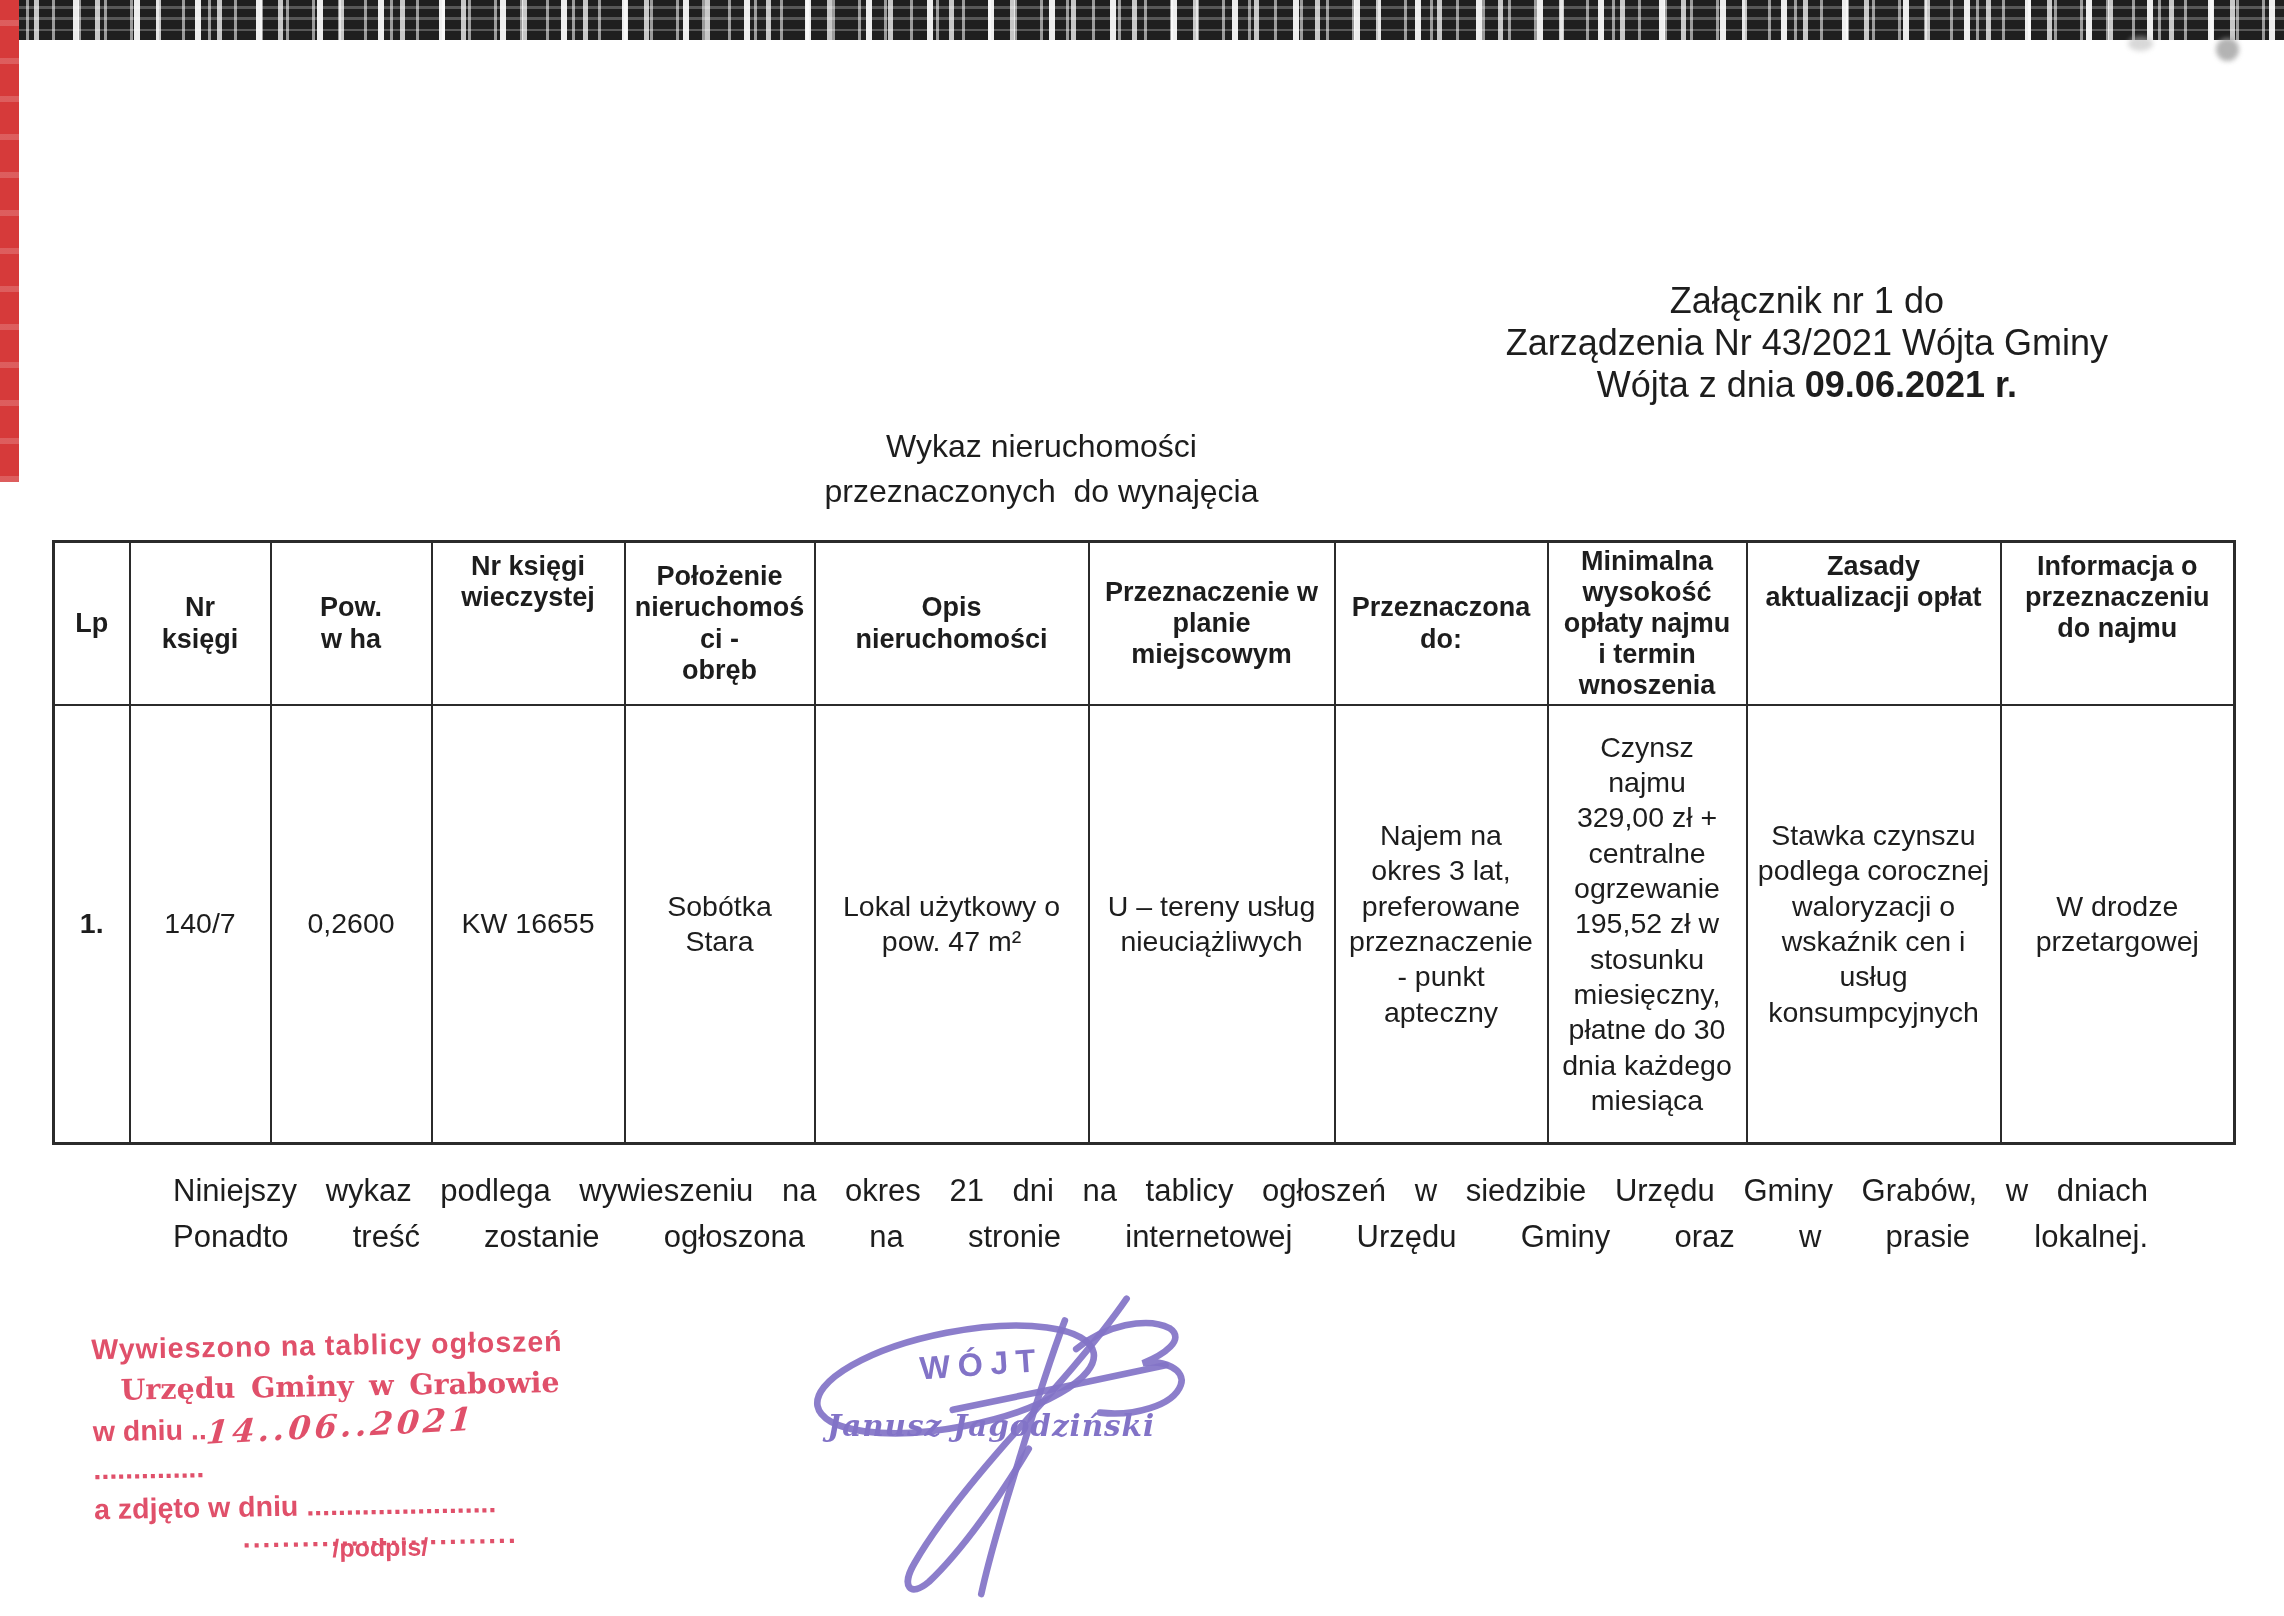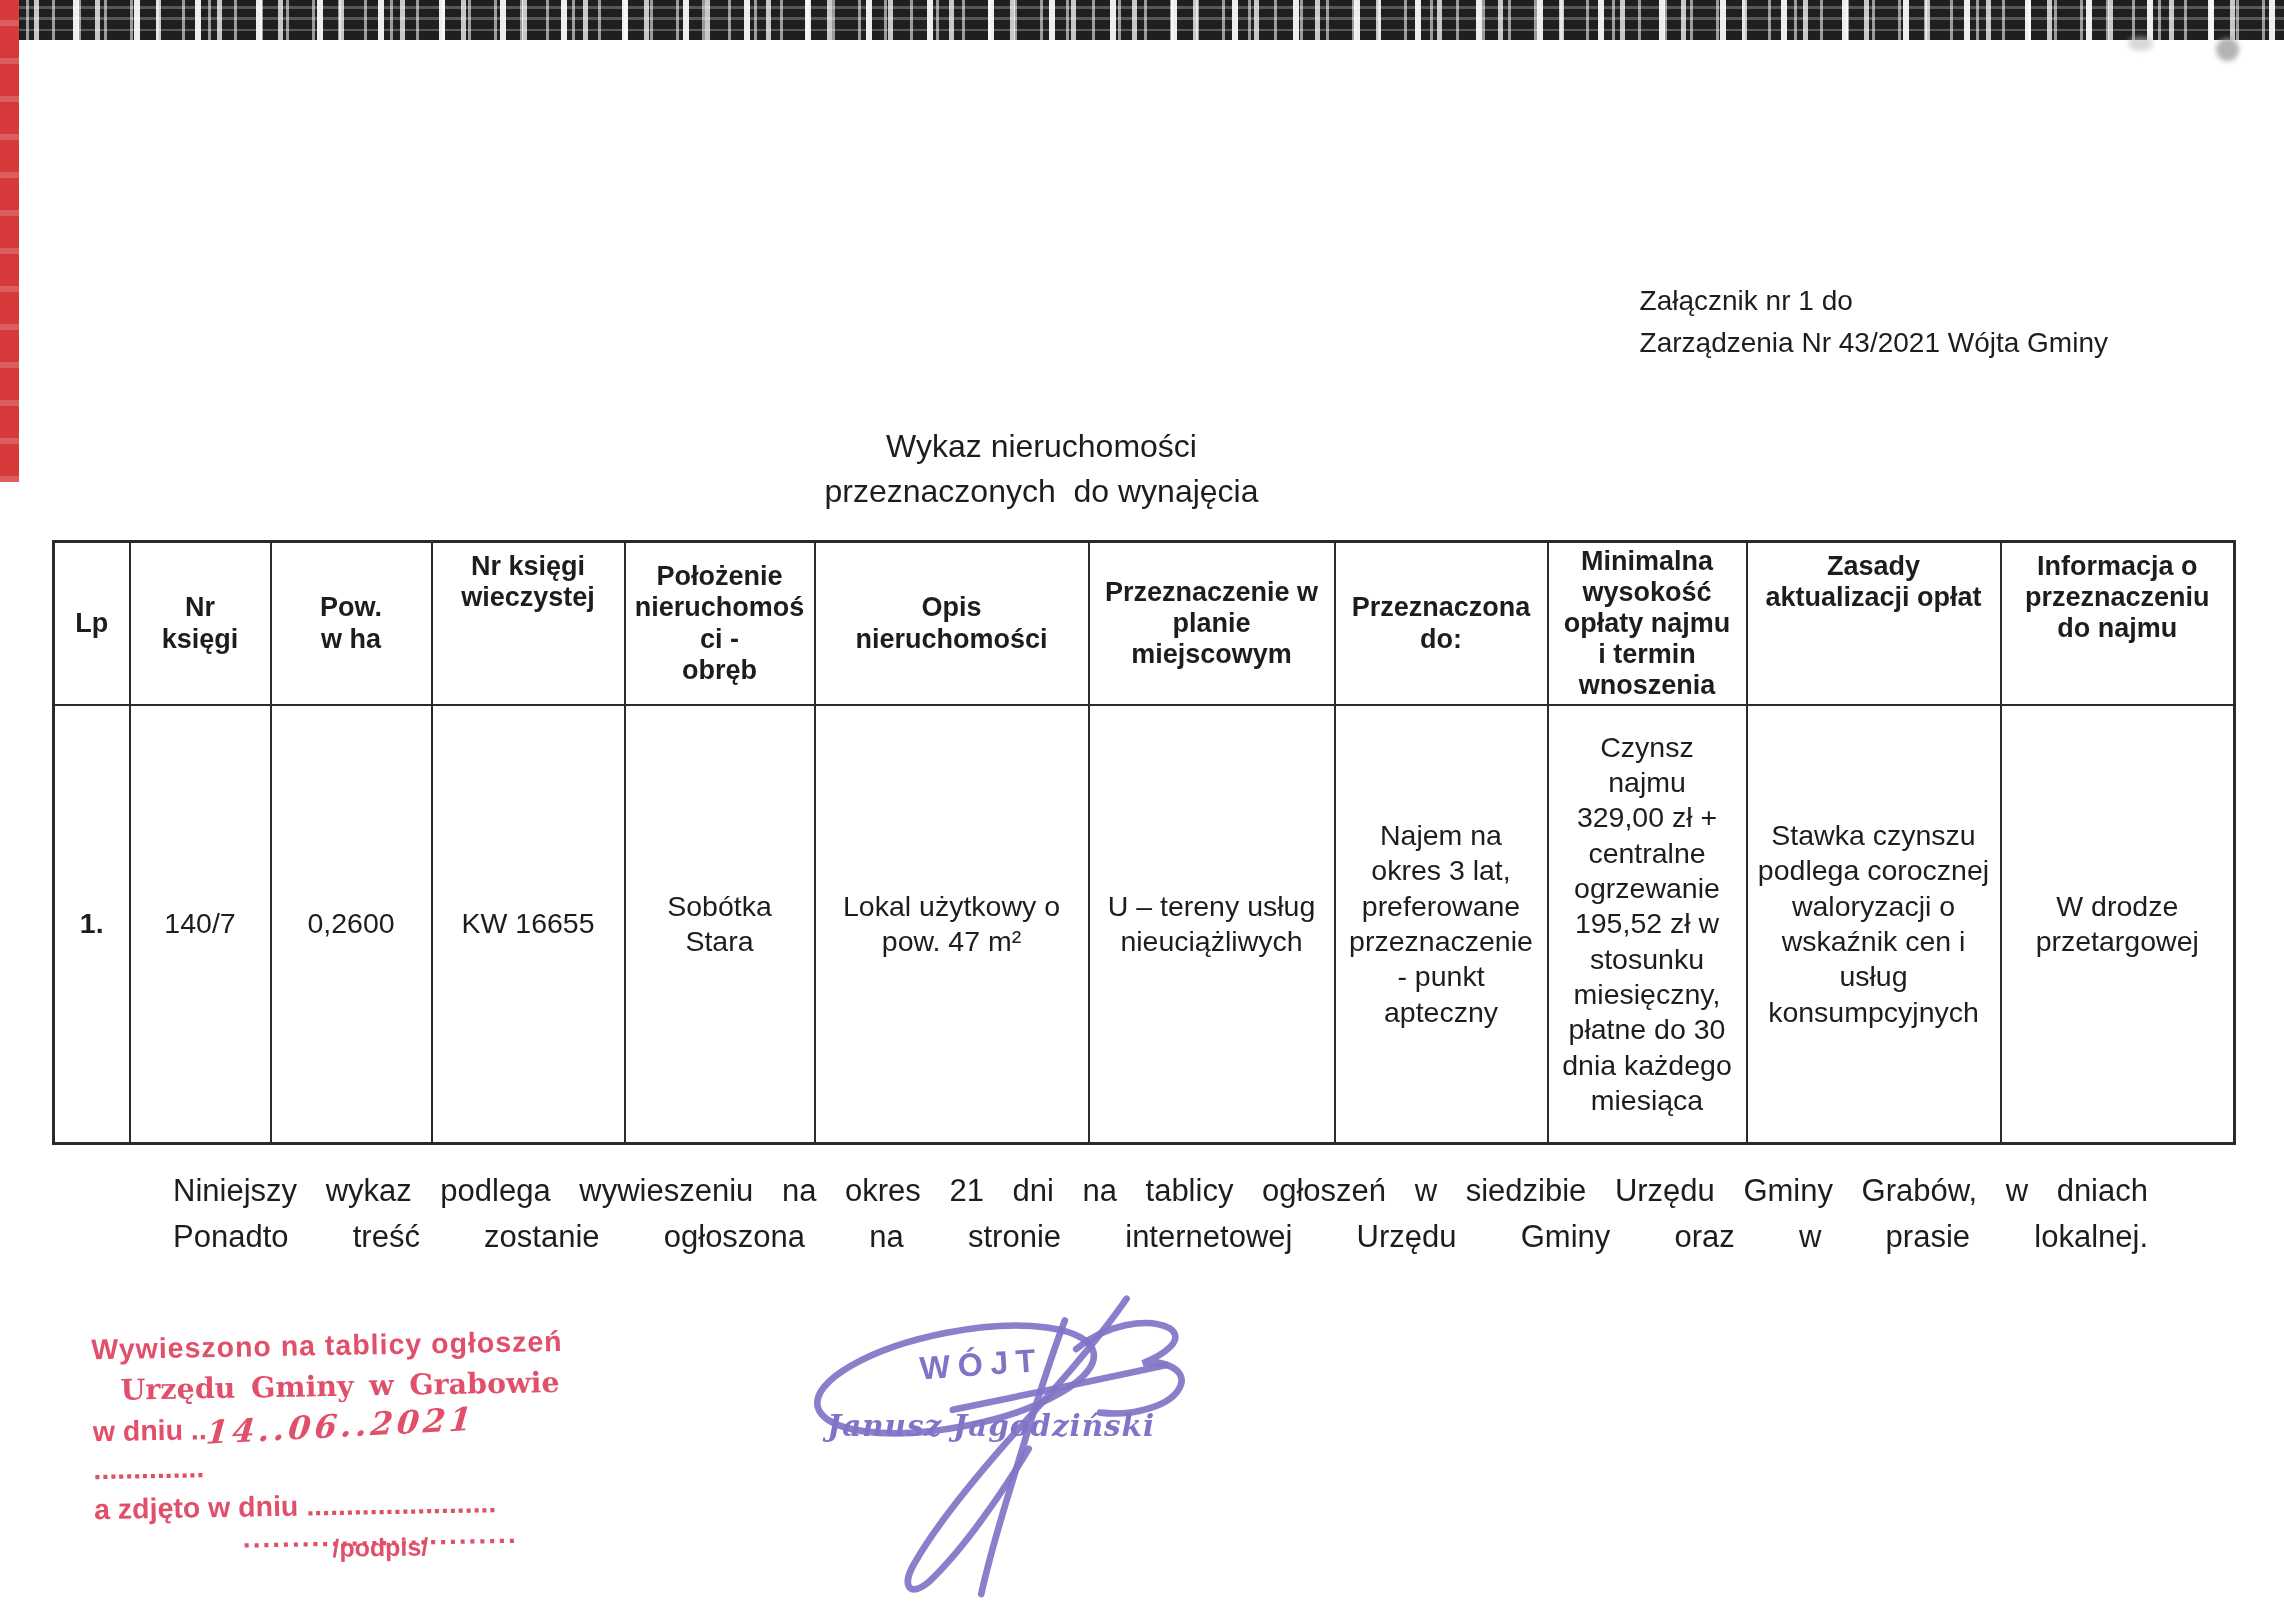--- a/index.html
+++ b/index.html
@@ -20,22 +20,22 @@
   .red-stripe{
     position:absolute;left:0;top:0;width:19px;height:482px;
     background:var(--stripe-red,#d63a3a);
     background-image:repeating-linear-gradient(0deg, rgba(255,255,255,.18) 0 5.7px, transparent 5.7px 38px);
   }
   .smudge{position:absolute;background:#b9b9b9;border-radius:50%;filter:blur(2.9px);opacity:.55;}
   .smudge.s1{left:2128px;top:36px;width:25px;height:15px;}
   .smudge.s2{left:2216px;top:38px;width:23px;height:23px;opacity:.75;background:#9a9a9a;}
   
   .attachment-note{
-    position:absolute;top:280px;right:177px;text-align:left;
-    font-size:28px;line-height:42px;
+    position:absolute;top:280px;right:177px;text-align:center;
+    font-size:36px;line-height:42px;
   }
   .attachment-note b{font-weight:bold;}
   
   .doc-title{
     position:absolute;left:0;top:424px;width:2083px;text-align:center;
     font-size:32px;line-height:45px;
   }
   .doc-title .t-line{white-space:pre-wrap;}
   
   table.wykaz{
@@ -87,20 +87,21 @@
 <div class="page">
 
   <div class="noise-band"></div>
   <div class="red-stripe"></div>
   <div class="smudge s1"></div>
   <div class="smudge s2"></div>
 
   <div class="attachment-note">
     <div>Załącznik nr 1 do</div>
     <div>Zarządzenia Nr 43/2021 Wójta Gminy</div>
+    <div><span>Wójta z dnia </span><b>09.06.2021 r.</b></div>
   </div>
 
   <div class="doc-title">
     <div class="t-line">Wykaz nieruchomości</div>
     <div class="t-line">przeznaczonych  do wynajęcia</div>
   </div>
 
   <table class="wykaz">
     <colgroup>
       <col style="width:76px">

